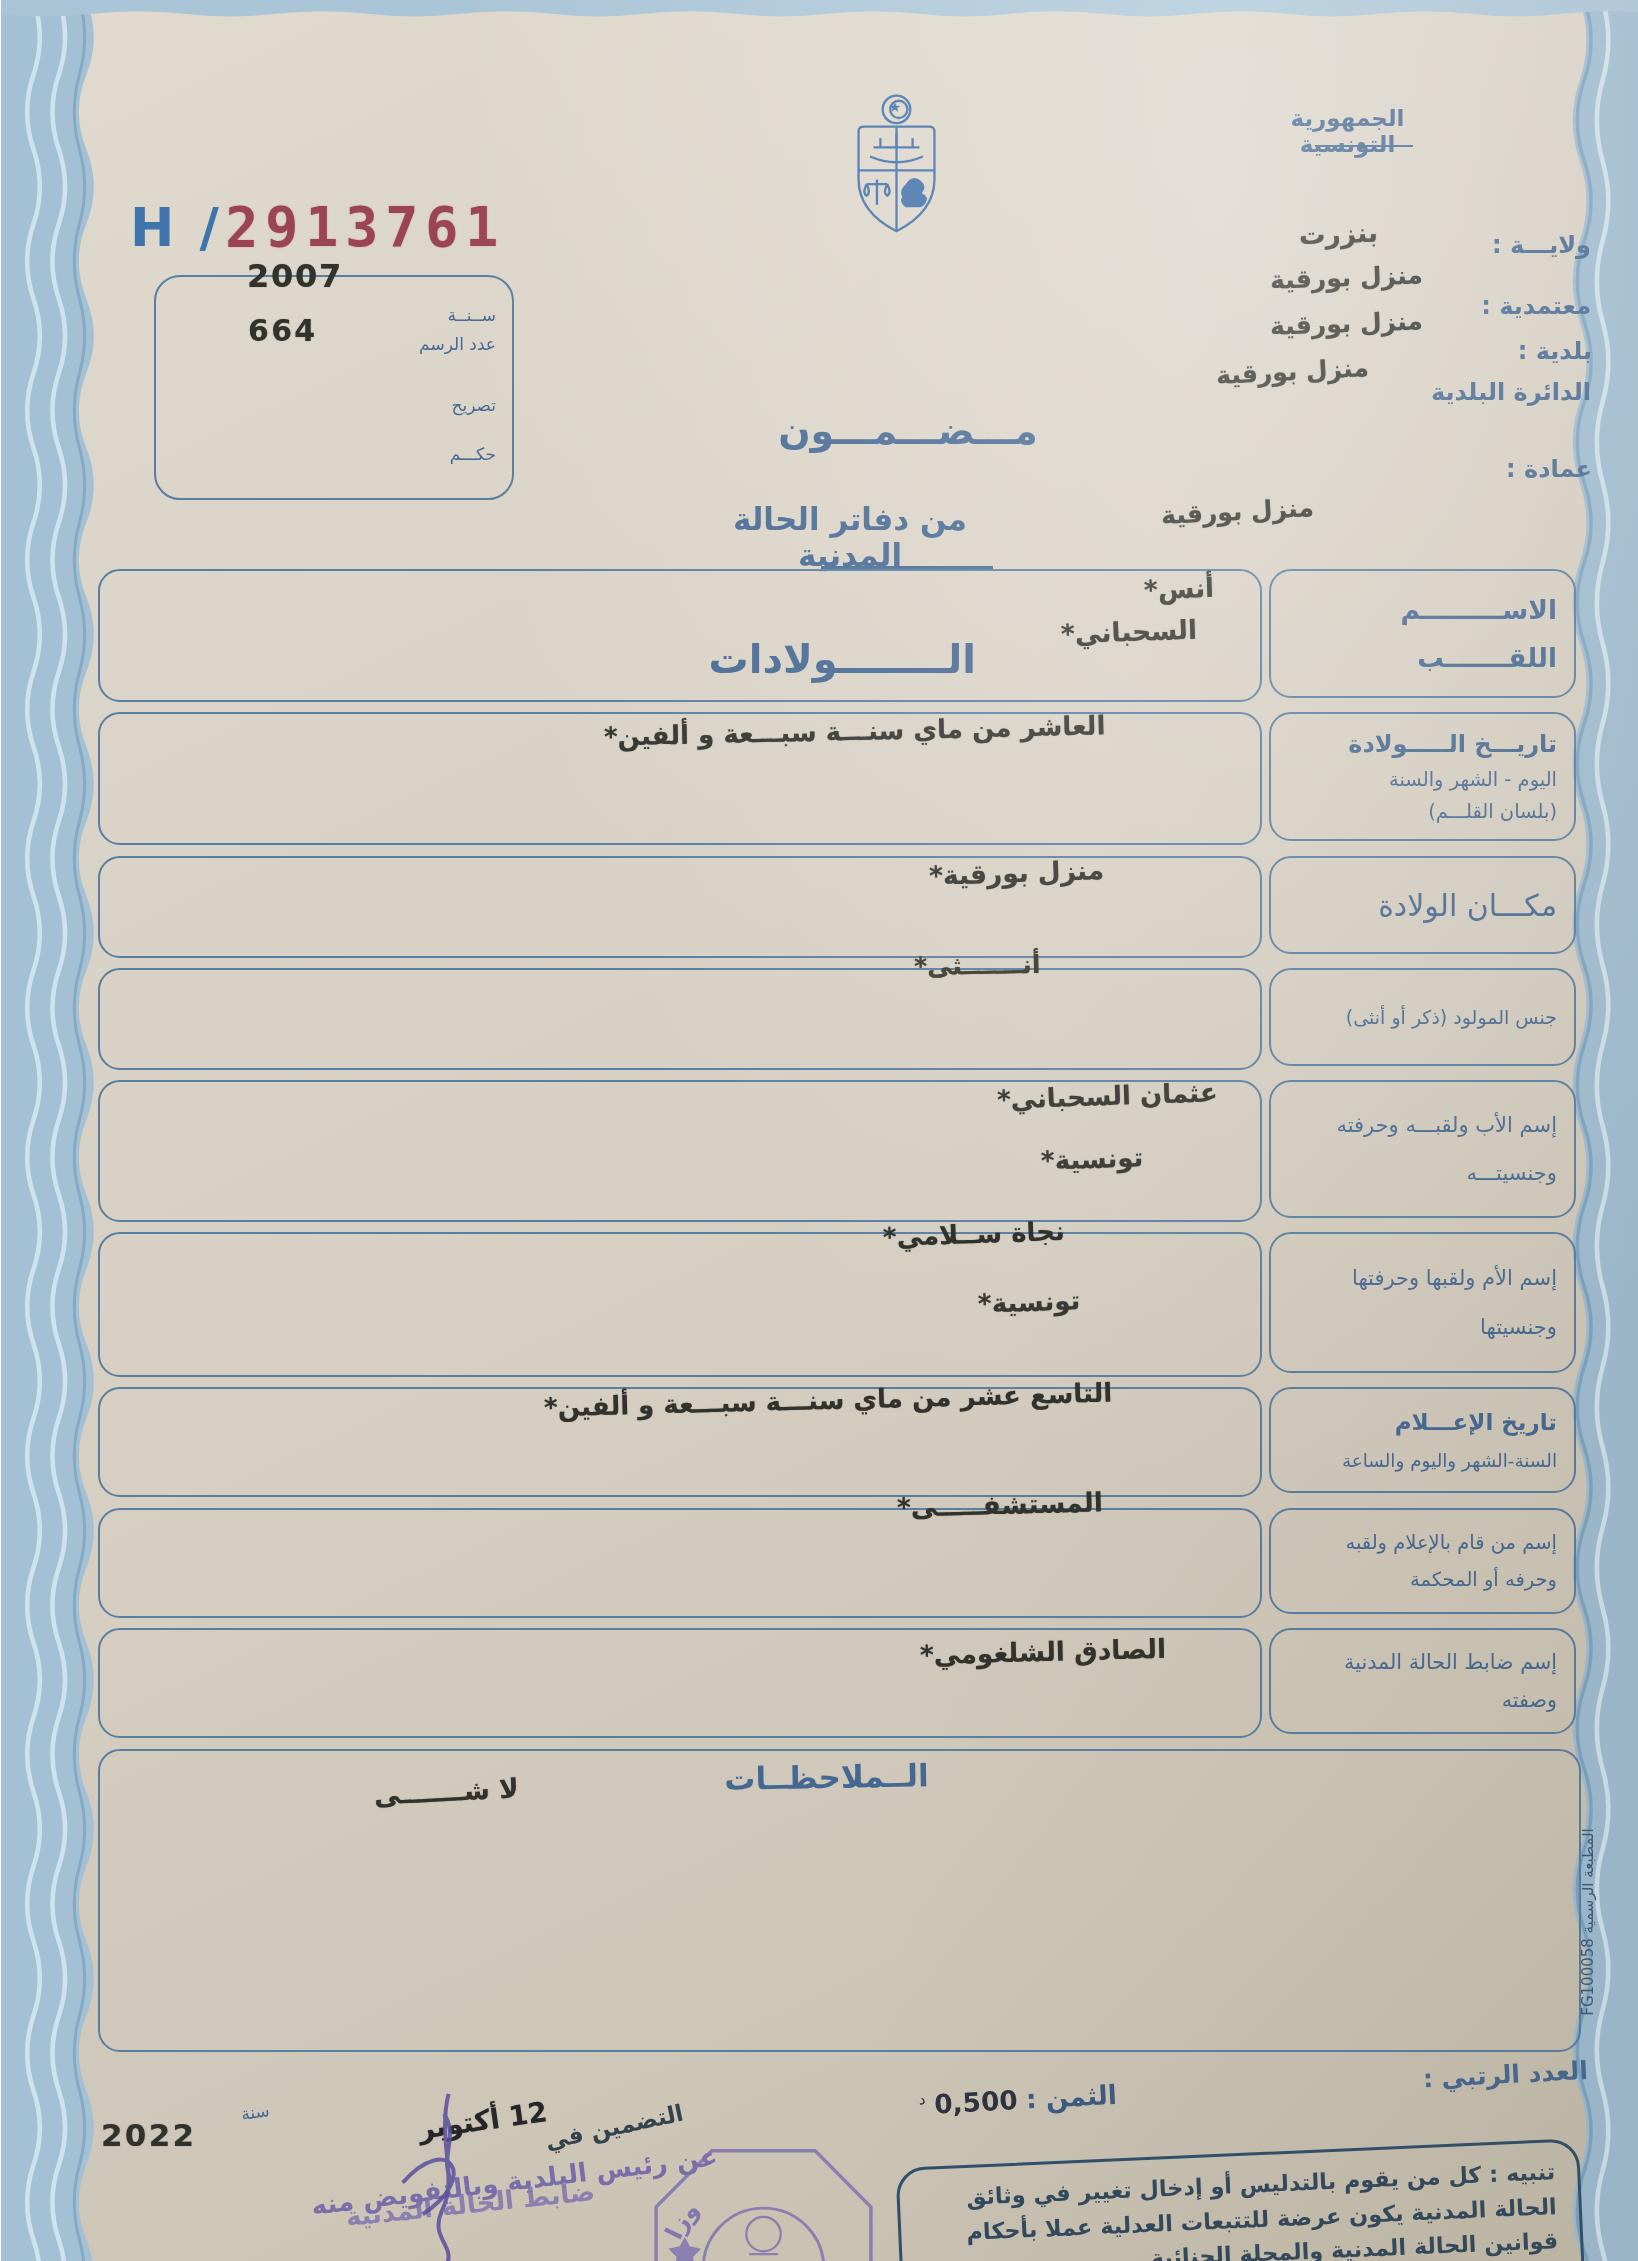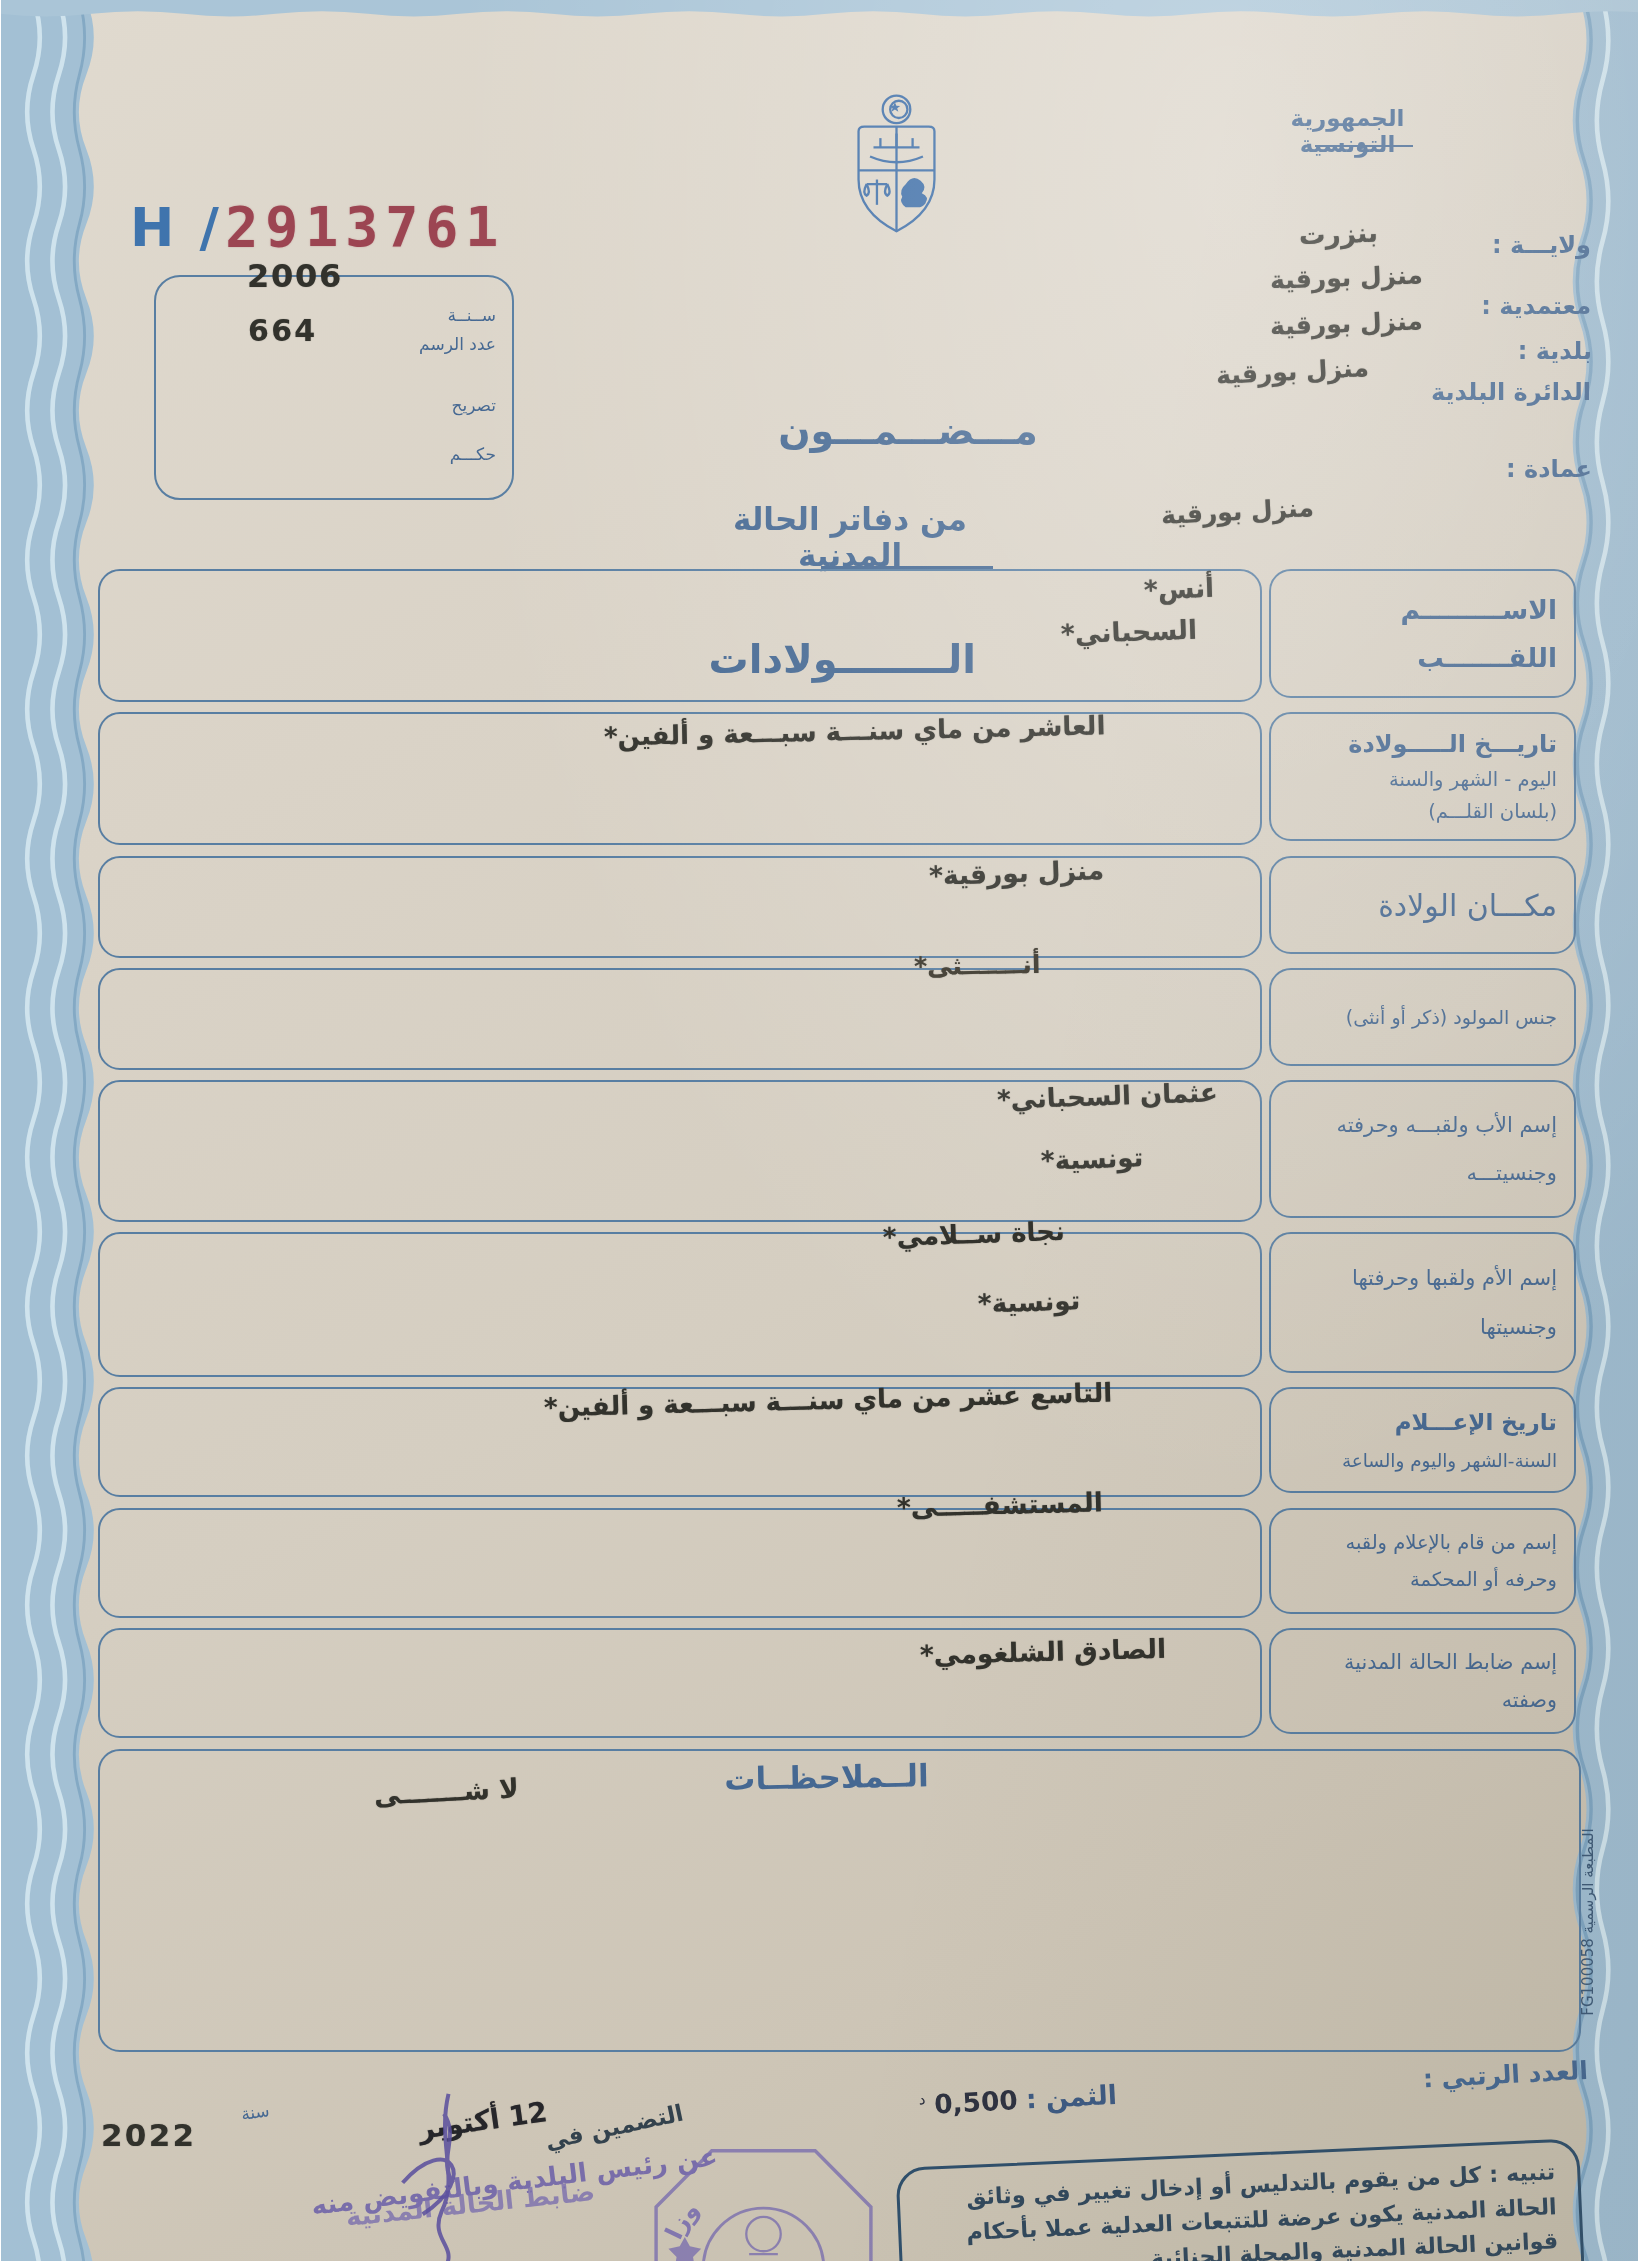--- a/index.html
+++ b/index.html
@@ -35,21 +35,21 @@
 </svg>
 <svg class="abs" style="left:0;top:0;" width="1639" height="23" viewBox="0 0 2853 40">
   <path id="tbandfill" fill="#aac5d7" d="M0 24 q 80 9 160 0 q 80 -9 160 0 q 80 9 160 0 q 80 -9 160 0 q 80 9 160 0 q 80 -9 160 0 q 80 9 160 0 q 80 -9 160 0 q 80 9 160 0 q 80 -9 160 0 q 80 9 160 0 q 80 -9 160 0 q 80 9 160 0 q 80 -9 160 0 q 80 9 160 0 q 80 -9 160 0 q 80 9 160 0 q 80 -9 160 0 L2853 0 L0 0 Z"></path>
 </svg>
 
 <div class="abs" style="left:130px;top:195px;white-space:nowrap;direction:ltr;">
   <span style="color:#3f74ad;font-size:53px;font-weight:700;letter-spacing:3.4px;">H /</span>
   <span style="color:#9c4552;font-family:'DejaVu Sans Mono',monospace;font-size:55px;font-weight:700;letter-spacing:6.9px;text-shadow:0 0 1.7px rgba(156,69,82,.4);">2913761</span>
 </div>
 
-<div class="abs val" style="left:247px;top:257px;font-size:32px;letter-spacing:1.7px;z-index:4;">2006</div>
+<div class="abs val" style="left:247px;top:257px;font-size:32px;letter-spacing:1.7px;z-index:4;">2007</div>
 
 <div class="box" style="left:154px;top:275px;width:356px;height:221px;border-radius:26px;">
   <div class="abs lbl" style="right:16px;top:27.6px;font-size:17px;">ســنــة</div>
   <div class="abs lbl" style="right:16px;top:57px;font-size:17px;">عدد الرسم</div>
   <div class="abs lbl" style="right:16px;top:118px;font-size:17px;">تصريح</div>
   <div class="abs lbl" style="right:16px;top:167px;font-size:17px;">حكـــم</div>
   <div class="abs val" style="left:92px;top:36px;font-size:30px;letter-spacing:2.3px;">664</div>
 </div>
 
 <svg class="abs" style="left:839px;top:92px;" width="115" height="144" viewBox="0 0 100 125">

